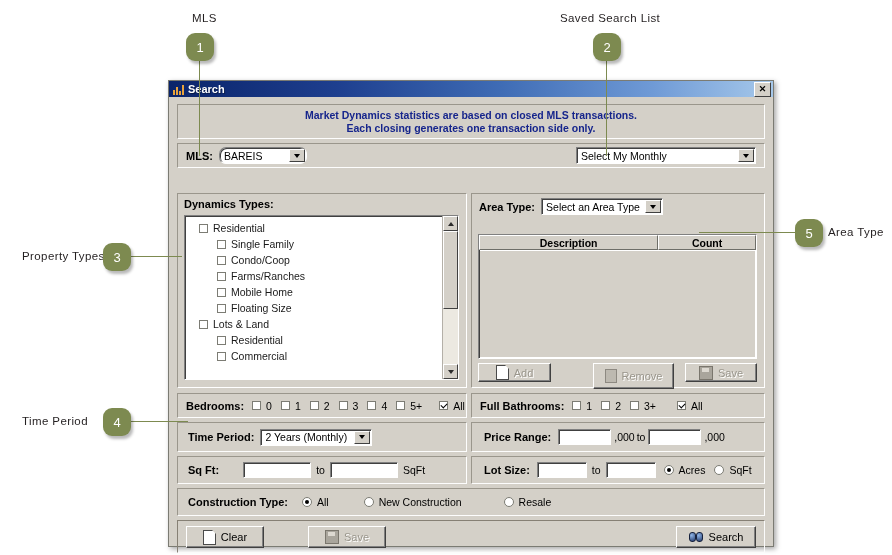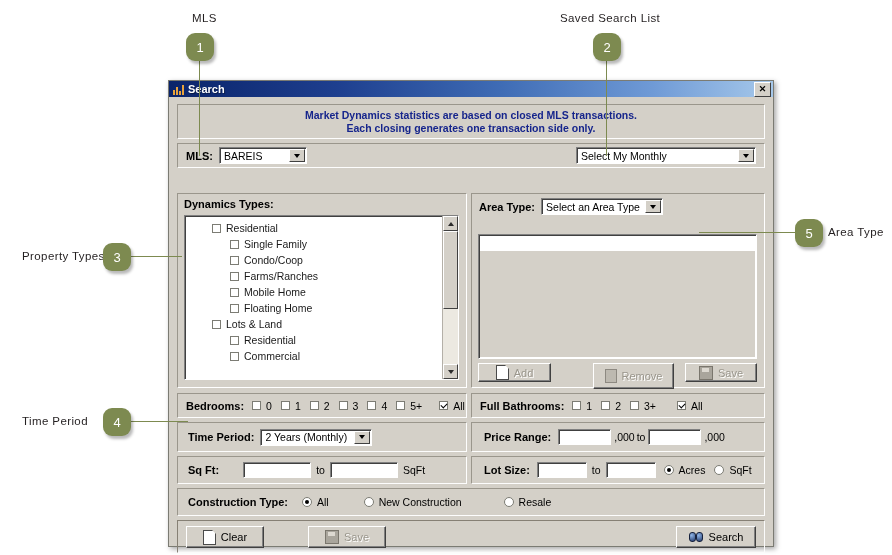--- a/index.html
+++ b/index.html
@@ -139,21 +139,21 @@
   .panel-hdr{font-weight:bold;font-size:11px;padding:4px 0 2px 6px;font-family:"Liberation Sans", sans-serif;}
 
   .listbox{
     position:absolute;left:6px;right:7px;top:21px;bottom:7px;
     background:#fff;
     border:1px solid #808080;border-right-color:#fff;border-bottom-color:#fff;
     box-shadow:inset 1px 1px 0 #404040;
     box-sizing:border-box;
     overflow:hidden;
   }
-  .lb-inner{position:absolute;left:0;top:0;right:17px;bottom:0;padding:4px 0 0 14px;margin-left:13px;}
+  .lb-inner{position:absolute;left:0;top:0;right:17px;bottom:0;padding:4px 0 0 14px;}
   .lb-item{height:16px;display:flex;align-items:center;font-size:10.5px;color:#1a1a1a;}
   .lb-item.sub{padding-left:18px;}
   .cbx{
     width:9px;height:9px;background:#fff;border:1px solid #7c7c74;
     margin-right:5px;flex:none;box-sizing:border-box;position:relative;
   }
   .cbx.on::after{
     content:"";position:absolute;left:1px;top:1px;width:5px;height:3px;
     border-left:1.6px solid #000;border-bottom:1.6px solid #000;
     transform:rotate(-45deg);
@@ -275,21 +275,21 @@
 
   <div class="client">
 
     <div class="banner">
       <div>Market Dynamics statistics are based on closed MLS transactions.</div>
       <div>Each closing generates one transaction side only.</div>
     </div>
 
     <div class="row-mls">
       <span class="lbl" style="margin-left:8px;">MLS:</span>
-      <div class="combo" style="width:88px;margin-left:6px;">
+      <div class="combo" style="width:88px;margin-left:6px;border-radius:7px;">
         <span class="val">BAREIS</span>
         <span class="arrow"></span>
       </div>
       <div class="combo" style="width:180px;position:absolute;right:8px;">
         <span class="val">Select My Monthly</span>
         <span class="arrow"></span>
       </div>
     </div>
 
     <div class="groupbox panel-left">
@@ -311,21 +311,21 @@
           <div class="lb-item sub">
               <span class="cbx"></span>
               <span>Farms/Ranches</span>
             </div>
           <div class="lb-item sub">
               <span class="cbx"></span>
               <span>Mobile Home</span>
             </div>
           <div class="lb-item sub">
               <span class="cbx"></span>
-              <span>Floating Home</span>
+              <span>Floating Size</span>
             </div>
           <div class="lb-item">
               <span class="cbx"></span>
               <span>Lots &amp; Land</span>
             </div>
           <div class="lb-item sub">
               <span class="cbx"></span>
               <span>Residential</span>
             </div>
           <div class="lb-item sub">
@@ -349,20 +349,24 @@
     <div class="groupbox panel-right">
       <div style="display:flex;align-items:center;padding:4px 0 0 7px;">
         <span class="lbl">Area Type:</span>
         <div class="combo" style="width:122px;margin-left:6px;">
           <span class="val">Select an Area Type</span>
           <span class="arrow"></span>
         </div>
       </div>
 
       <div class="tbl-wrap">
+        <div class="tbl-head">
+          <div class="th" style="flex:1.85;">Description</div>
+          <div class="th" style="flex:1;">Count</div>
+        </div>
         <div class="tbl-body"></div>
       </div>
 
       <div style="position:absolute;left:6px;right:7px;bottom:5px;height:19px;">
         <div class="btn disabled" style="position:absolute;left:0;width:73px;height:19px;">
           <span class="ic ic-page"></span>
             <span>Add</span>
         </div>
         <div class="btn disabled" style="position:absolute;left:80px;width:81px;height:26px;margin-left:35px;">
           <span class="ic ic-trash"></span>

